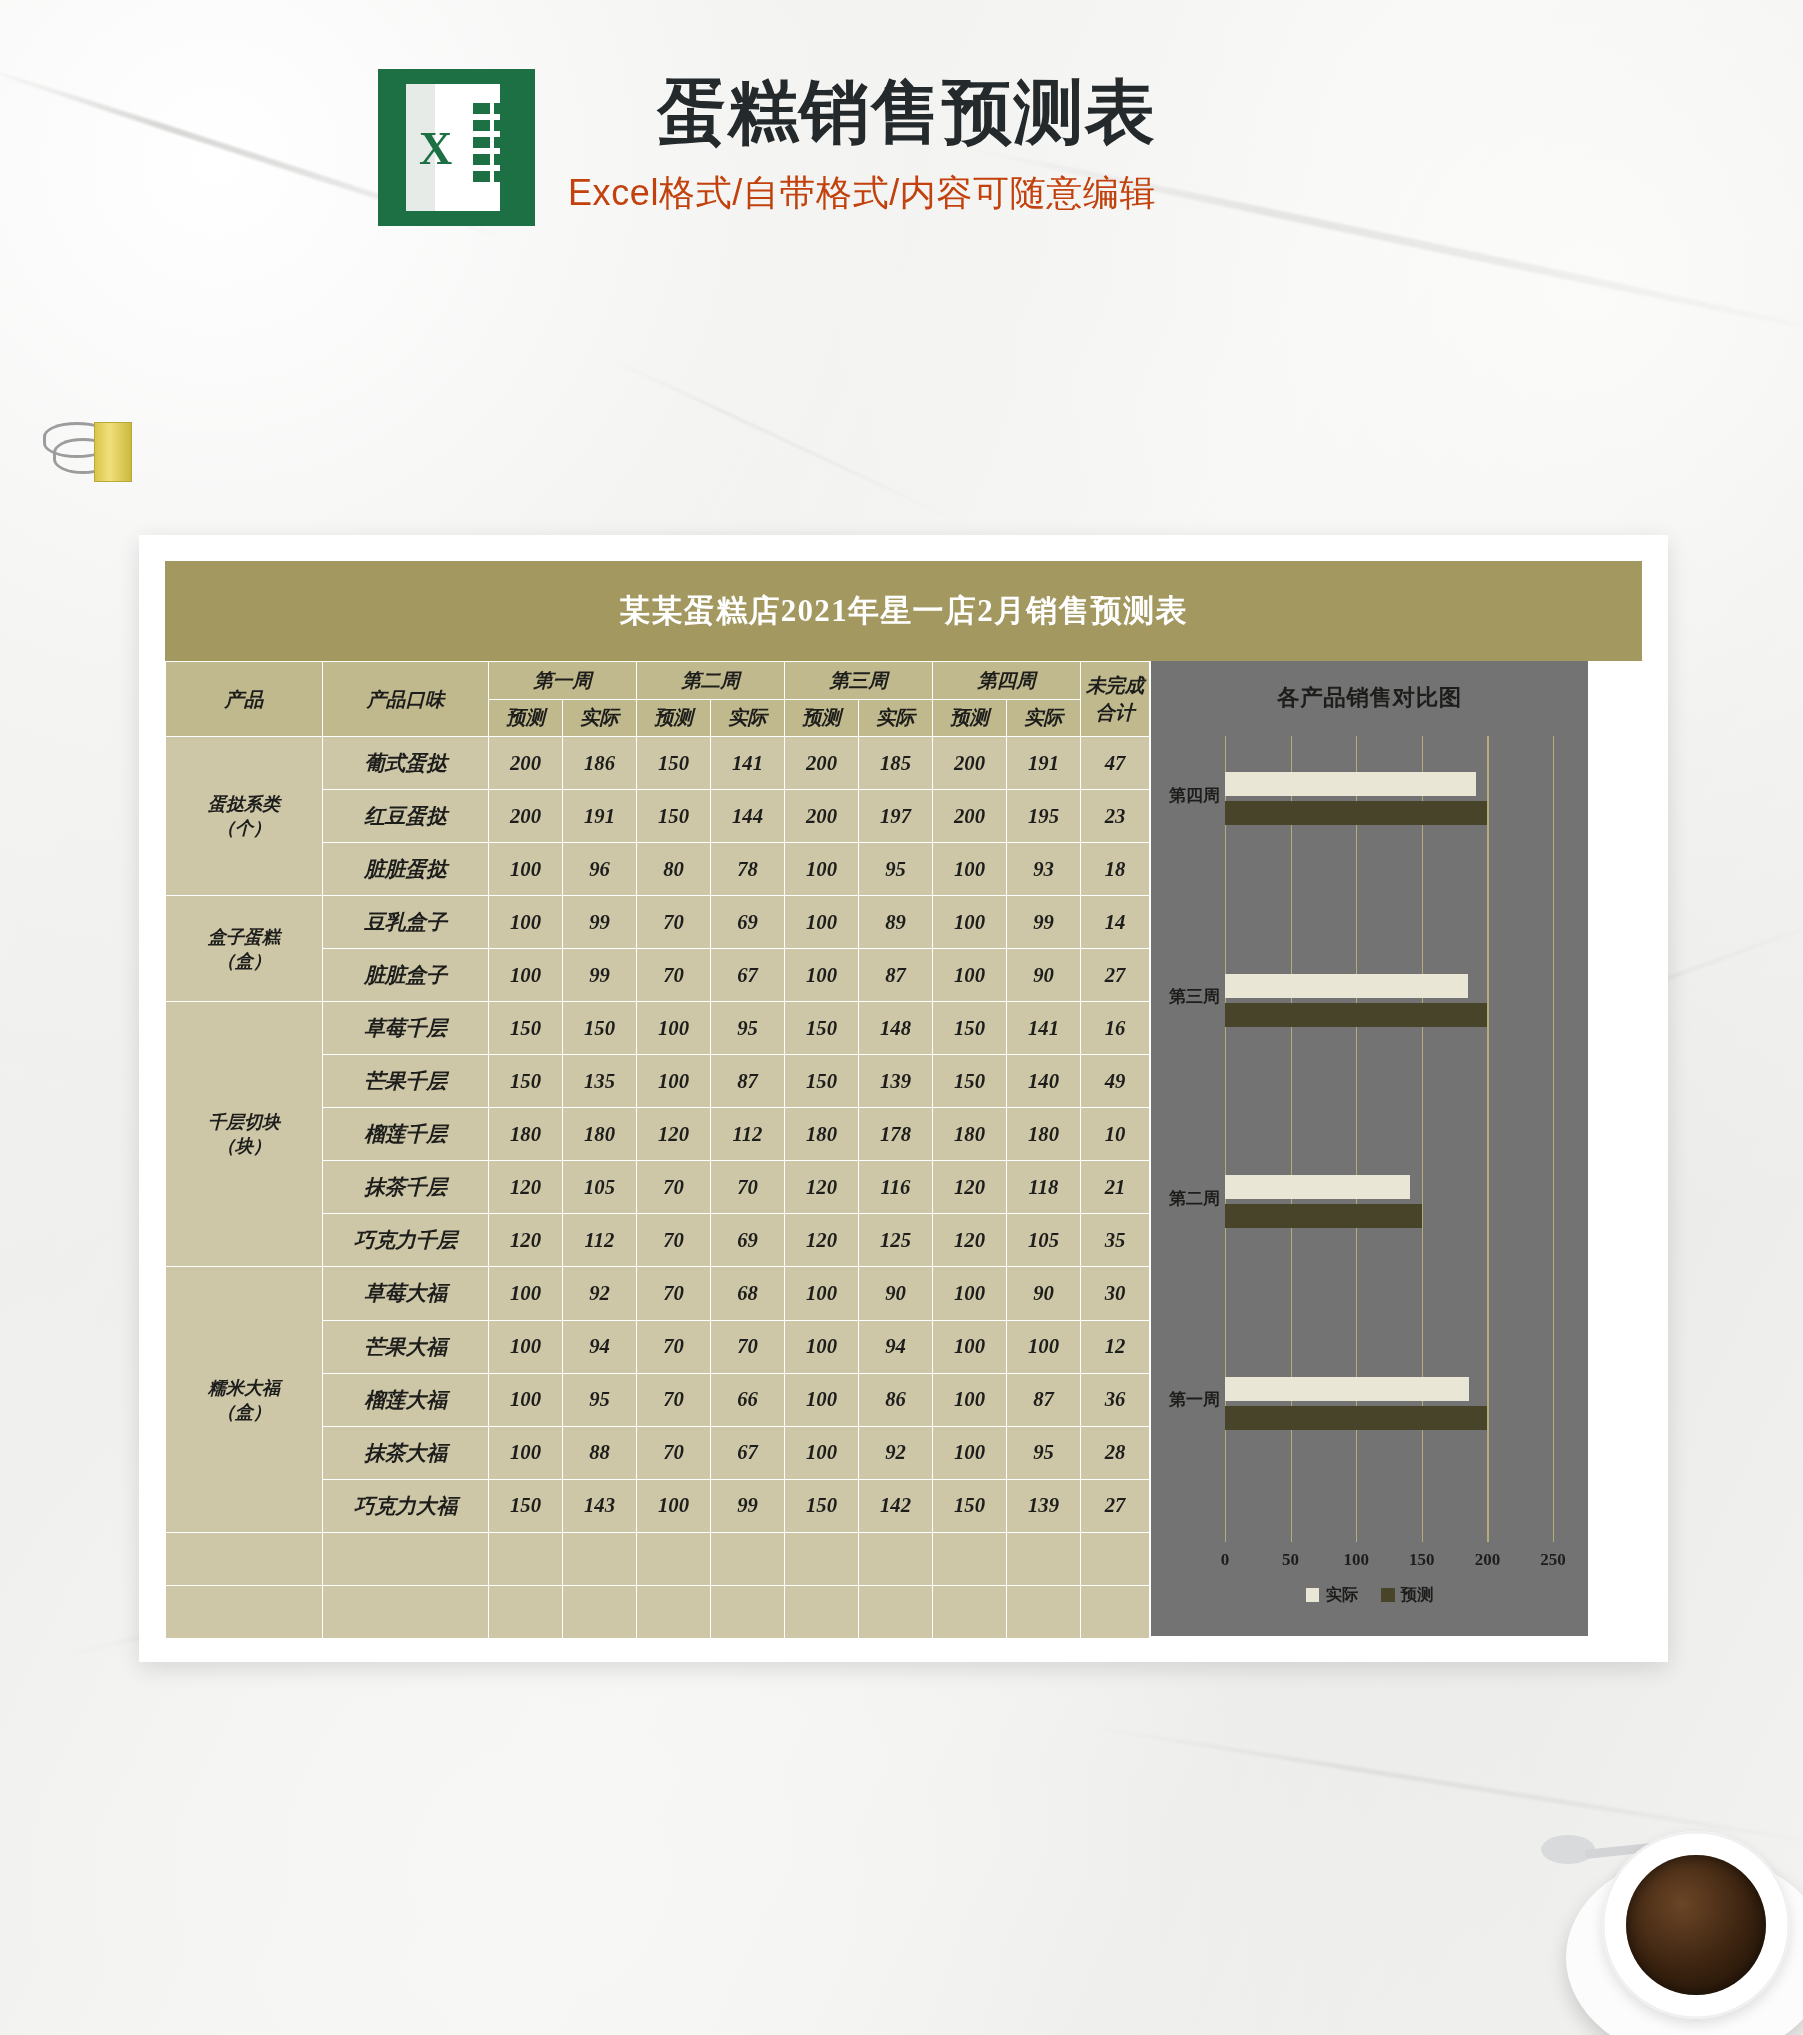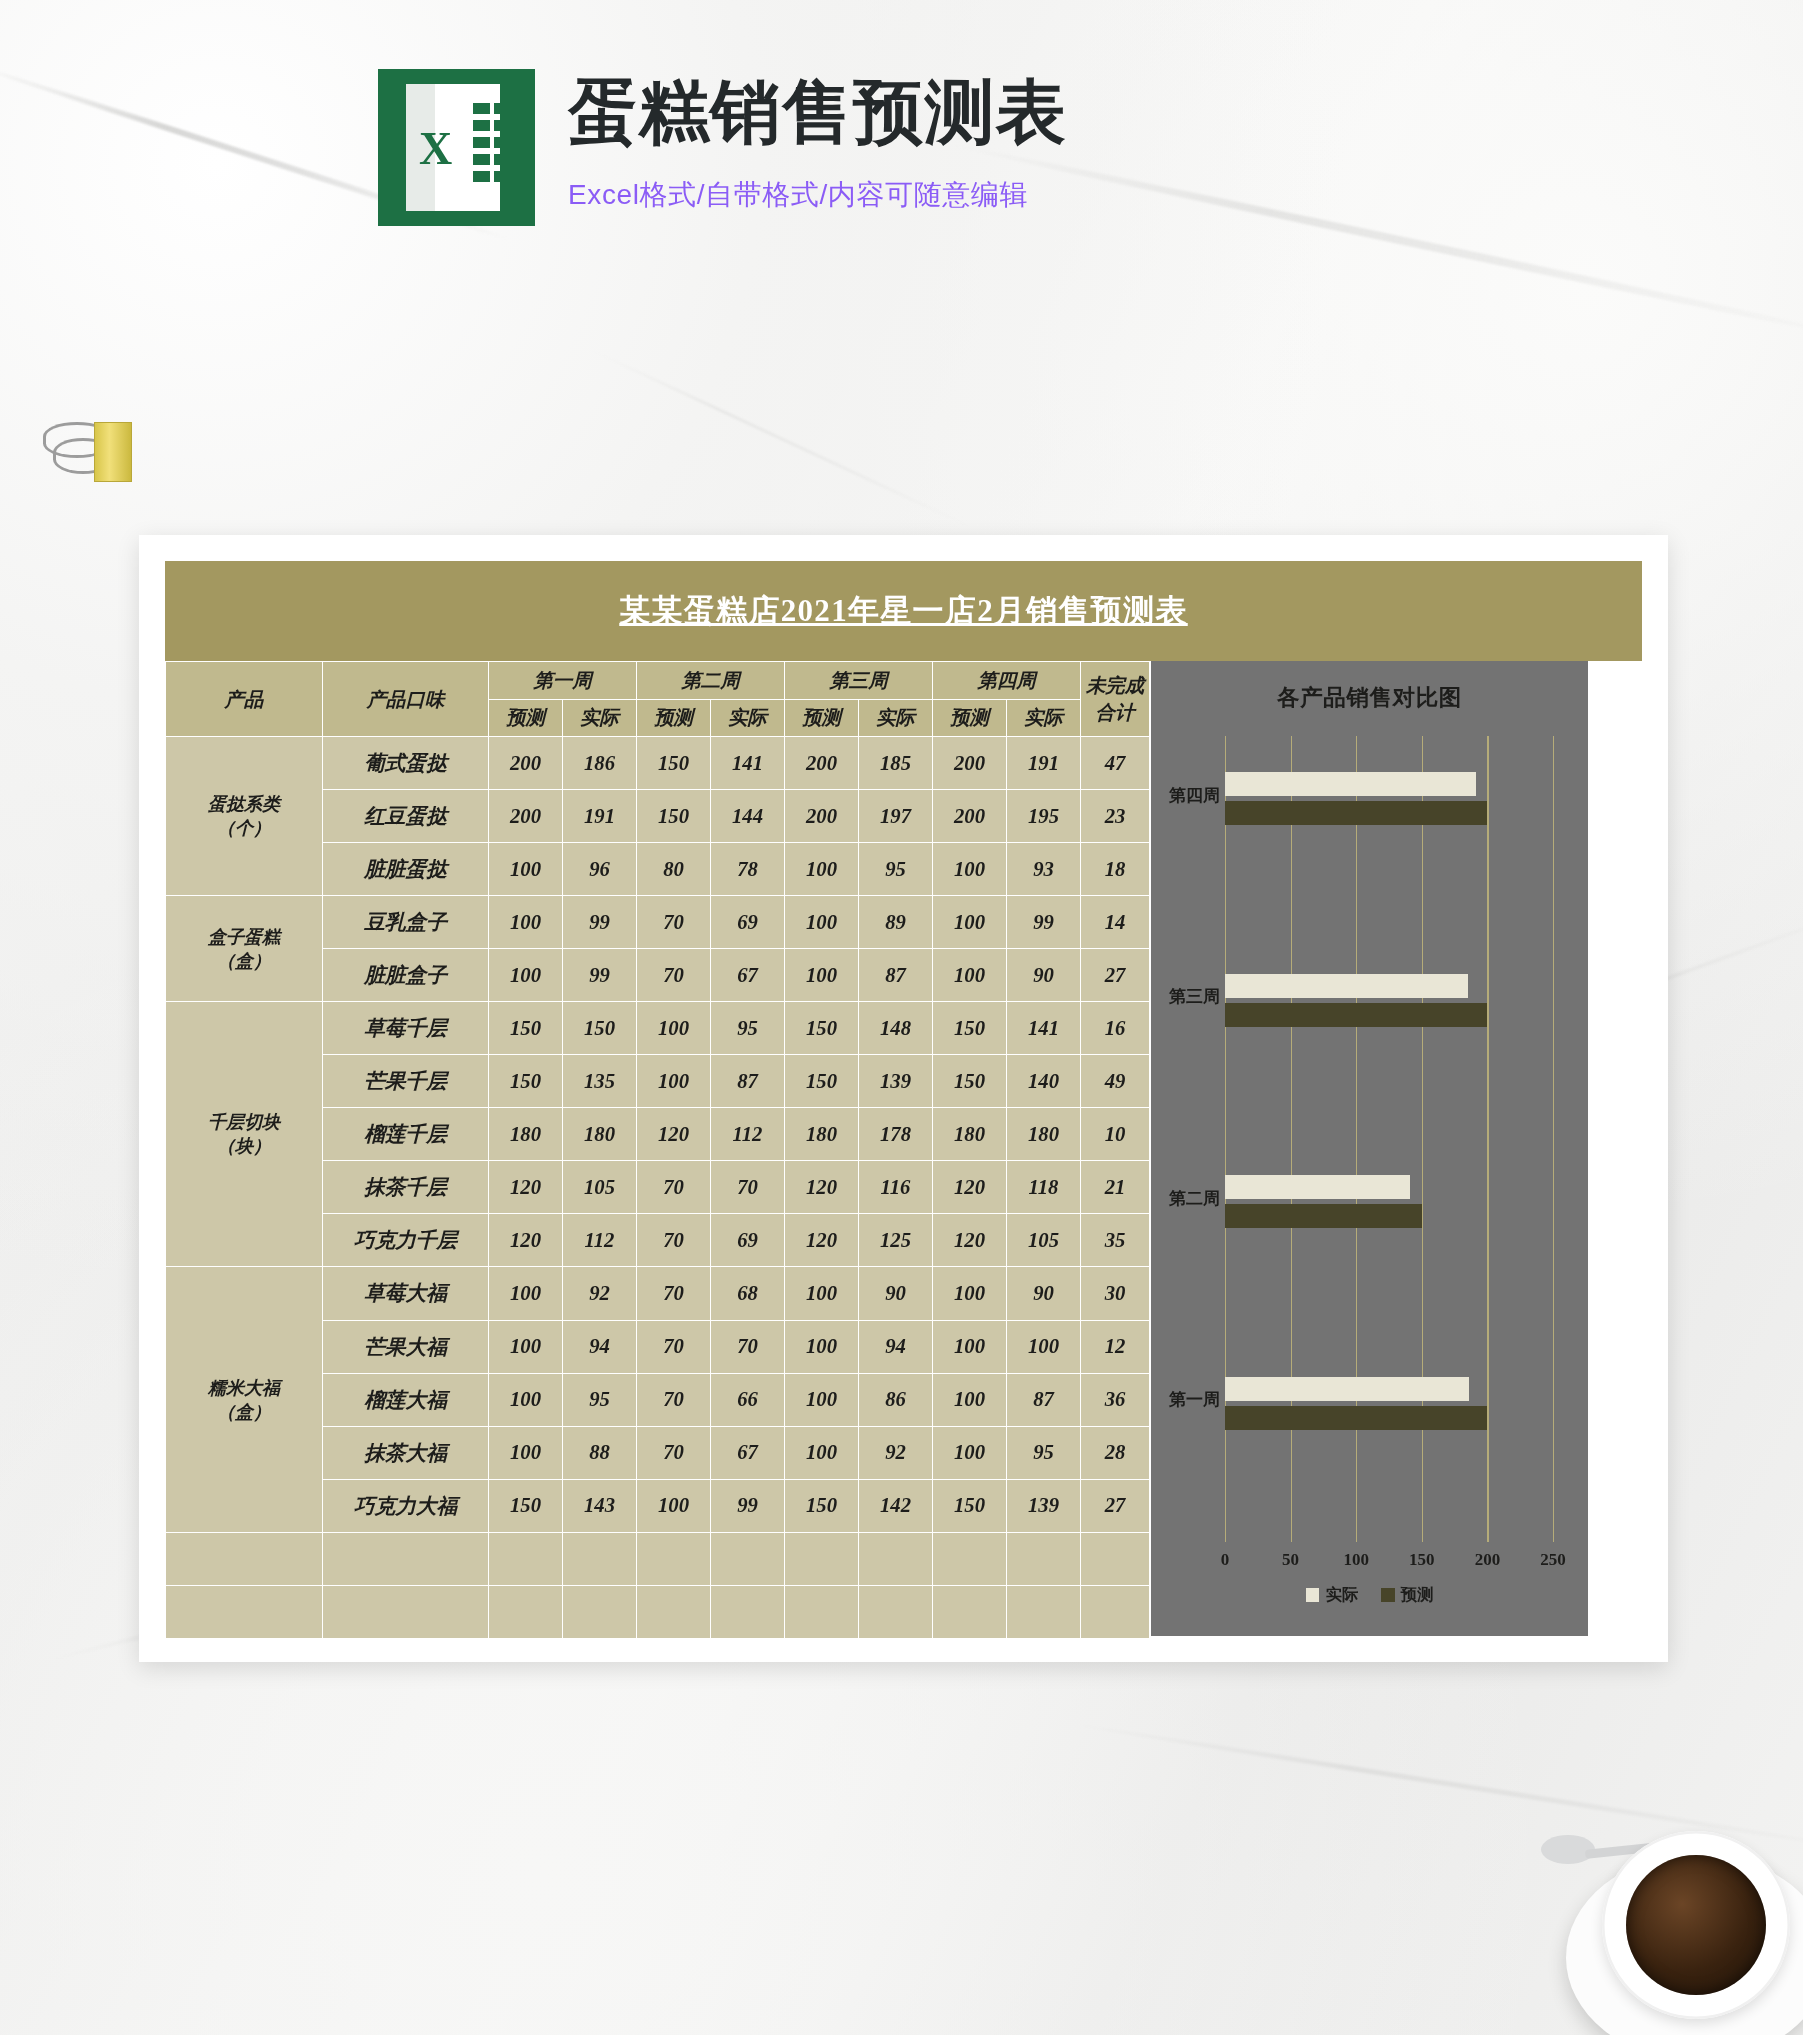--- a/index.html
+++ b/index.html
@@ -49,21 +49,21 @@
   }
   .xls-icon .grid { position:absolute; left:95px; top:34px; width:38px; height:94px; display:flex; flex-direction:column; gap:5.6px;}
   .xls-icon .grow { display:flex; gap:4.4px; height:11.3px; }
   .xls-icon .gcell { background:#1d7044; flex:1; }
   .header-texts { margin-left:33px; padding-top:3.8px; }
   .main-title {
     font-size:70px; font-weight:bold; color:#24292b; line-height:1.12;
     letter-spacing:1.3px;
     text-align:right;
   }
-  .sub-title { font-size:28px; color:#8b5cf6; margin-top:25px; letter-spacing:0.6px; }
+  .sub-title { font-size:36px; color:#c2410c; margin-top:18px; letter-spacing:0.6px; }
 
   
   .clip { position:absolute; left:39px; top:413px; width:100px; height:75px; }
   .clip .body { position:absolute; left:55px; top:8.8px; width:38px; height:60px; background:linear-gradient(90deg,#d8c64a,#f1e07a 40%, #cbb93f); border:1.3px solid #b9a739;}
   .clip .l1, .clip .l2 { position:absolute; border:3.1px solid #9c9c9c; border-radius:50%/40%; }
   .clip .l1 { left:3.8px; top:8.8px; width:68px; height:36px; border-right-color:transparent;}
   .clip .l2 { left:13.8px; top:25px; width:60px; height:36px; border-right-color:transparent;}
 
   
   .cup { position:absolute; right:-25px; bottom:-38px; width:263px; height:263px; }
@@ -80,21 +80,21 @@
   
   .card {
     position:absolute; left:139px; top:535px; width:1529px; height:1127px;
     background:#ffffff; box-shadow: 0 6.3px 22.5px rgba(0,0,0,.12);
     padding:26px;
   }
   .sheet-inner { width:100%; height:100%; display:flex; flex-direction:column; }
   .title-bar {
     background:#a39860; color:#ffffff; height:100px;
     display:flex; align-items:center; justify-content:center;
-    font-family:"Liberation Serif", serif; font-weight:bold; font-size:31px; letter-spacing:1.3px;text-decoration:underline;
+    font-family:"Liberation Serif", serif; font-weight:bold; font-size:31px; letter-spacing:1.3px;
   }
   .body-row { display:flex; flex:1 1 auto; }
 
   table.grid-table { border-collapse: collapse; table-layout: fixed; font-style: italic; }
   table.grid-table td, table.grid-table th {
     border:0.6px solid #ffffff;
     background:#cdc7a8;
     font-family:"Liberation Serif", serif;
     color:#1d1d1b;
     text-align:center;

